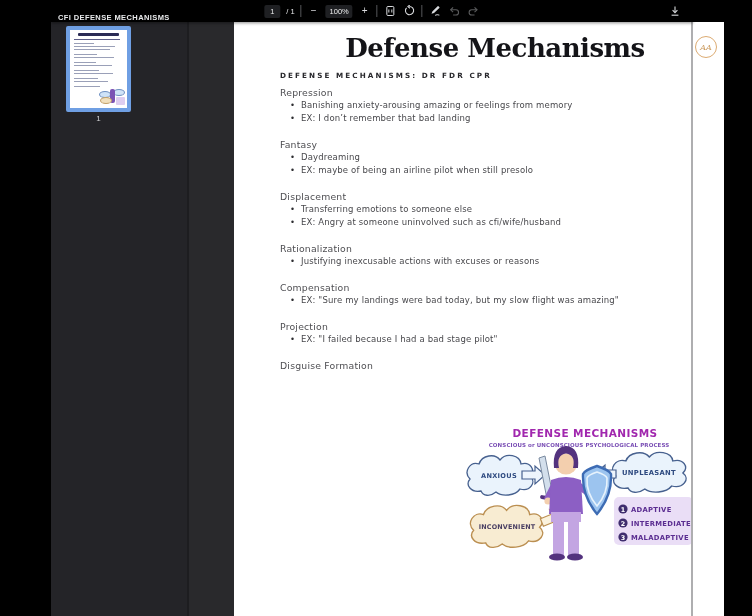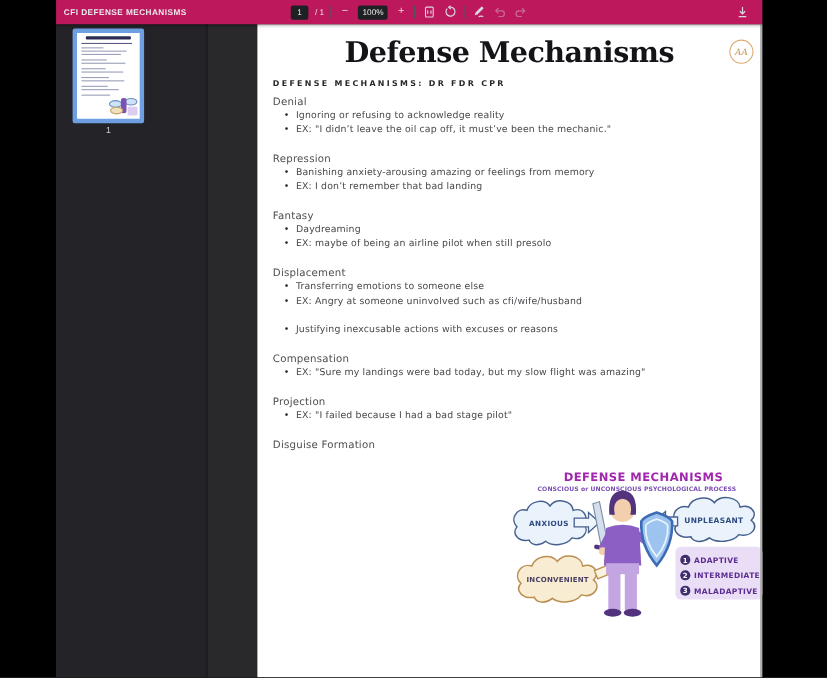--- a/index.html
+++ b/index.html
@@ -1,21 +1,21 @@
 <!DOCTYPE html>
 <html><head>
 <meta charset="utf-8">
 <style>
   html,body{margin:0;padding:0;background:#000;}
   .stage{position:relative;width:752px;height:616px;background:#000;overflow:hidden;
          font-family:"Liberation Sans",sans-serif;}
   .app-window{position:absolute;left:51px;top:0;width:642px;height:616px;background:#29292c;}
 
   
-  .toolbar{position:relative;height:22px;background:#be185d;display:flex;align-items:center;
+  .toolbar{position:relative;height:22px;background:#000000;display:flex;align-items:flex-end;
            box-shadow:0 1px 3px rgba(0,0,0,.45);z-index:5;}
   .tb-title{margin-left:7px;font-size:7.5px;font-weight:bold;color:#e9eaec;letter-spacing:.4px;white-space:nowrap;}
   .tb-center{position:absolute;left:50%;top:0;height:22px;transform:translateX(-50%);
              display:flex;align-items:center;gap:6px;}
   .tb-box{background:#1f2023;color:#eceded;font-size:7.5px;border-radius:2px;
           display:flex;align-items:center;justify-content:center;}
   .page-box{width:16px;height:13px;}
   .zoom-box{width:27px;height:13px;}
   .tb-text{color:#e4e5e7;font-size:7.5px;}
   .tb-btn{color:#dcdde0;font-size:10px;line-height:10px;width:12px;height:14px;display:flex;
@@ -42,21 +42,21 @@
   .t-fig{position:absolute;left:11px;top:2px;width:5px;height:14px;background:#7b52b4;border-radius:2px;}
   .t-cl1{position:absolute;left:0;top:4px;width:10px;height:5px;background:#cfe3f7;border:1px solid #6e8fc0;border-radius:50%;}
   .t-cl2{position:absolute;right:0;top:2px;width:10px;height:5px;background:#cfe3f7;border:1px solid #6e8fc0;border-radius:50%;}
   .t-cl3{position:absolute;left:1px;bottom:1px;width:10px;height:5px;background:#f1e0bd;border:1px solid #c2a068;border-radius:50%;}
   .t-leg{position:absolute;right:0;bottom:0;width:9px;height:8px;background:#ddcdf0;border-radius:1px;}
   .thumb-label{position:absolute;left:15px;top:92px;width:65px;text-align:center;
                color:#cfd0d2;font-size:8px;}
 
   
   .page{position:absolute;left:45px;top:0;width:458px;height:594px;background:#ffffff;
-        font-family:"DejaVu Sans",sans-serif;color:#48484c;}
+        font-family:"DejaVu Sans",sans-serif;color:#48484c;padding-left:32px;}
   .doc-title{margin:0;padding-top:12px;text-align:center;
              font-family:"DejaVu Serif",serif;font-weight:bold;font-size:26px;
              letter-spacing:-.5px;color:#141418;line-height:28px;}
   .logo{position:absolute;top:14px;right:7px;width:20px;height:20px;border:1px solid #dcab72;
         border-radius:50%;display:flex;align-items:center;justify-content:center;
         color:#cb9a5d;font-family:"DejaVu Serif",serif;font-style:italic;font-size:8px;}
   .doc-subtitle{margin:9px 0 0 14px;font-size:7.2px;font-weight:bold;letter-spacing:2.1px;
                 color:#28282c;}
   .sections{margin:6px 0 0 14px;}
   .section{margin-bottom:13px;}
@@ -164,27 +164,20 @@
 
       <div class="viewer">
         <div class="page">
 
           <h1 class="doc-title">Defense Mechanisms</h1>
           <div class="logo">AA</div>
           <div class="doc-subtitle">DEFENSE MECHANISMS: DR FDR CPR</div>
 
           <div class="sections">
 
-            <div class="section">
-              <div class="section-title">Denial</div>
-              <ul class="bullets">
-                <li>Ignoring or refusing to acknowledge reality</li>
-                <li>EX: "I didn’t leave the oil cap off, it must’ve been the mechanic."</li>
-              </ul>
-            </div>
 
             <div class="section">
               <div class="section-title">Repression</div>
               <ul class="bullets">
                 <li>Banishing anxiety-arousing amazing or feelings from memory</li>
                 <li>EX: I don’t remember that bad landing</li>
               </ul>
             </div>
 
             <div class="section">
@@ -197,20 +190,21 @@
 
             <div class="section">
               <div class="section-title">Displacement</div>
               <ul class="bullets">
                 <li>Transferring emotions to someone else</li>
                 <li>EX: Angry at someone uninvolved such as cfi/wife/husband</li>
               </ul>
             </div>
 
             <div class="section">
+              <div class="section-title">Rationalization</div>
               <ul class="bullets">
                 <li>Justifying inexcusable actions with excuses or reasons</li>
               </ul>
             </div>
 
             <div class="section">
               <div class="section-title">Compensation</div>
               <ul class="bullets">
                 <li>EX: "Sure my landings were bad today, but my slow flight was amazing"</li>
               </ul>

